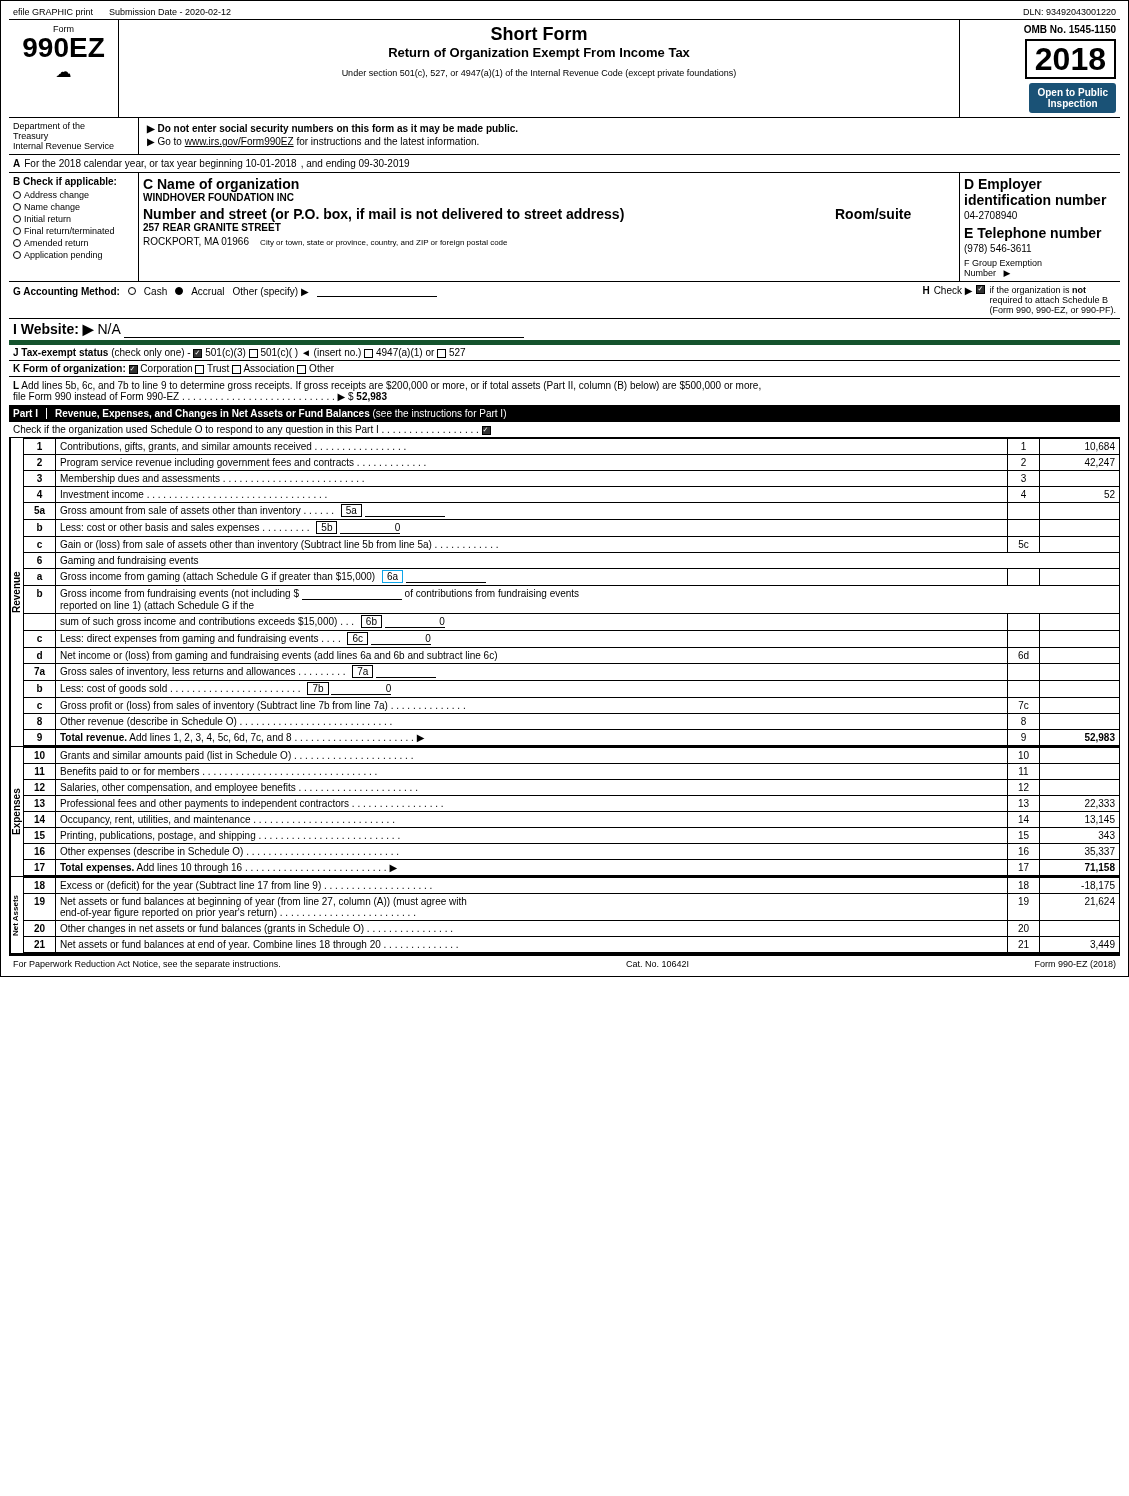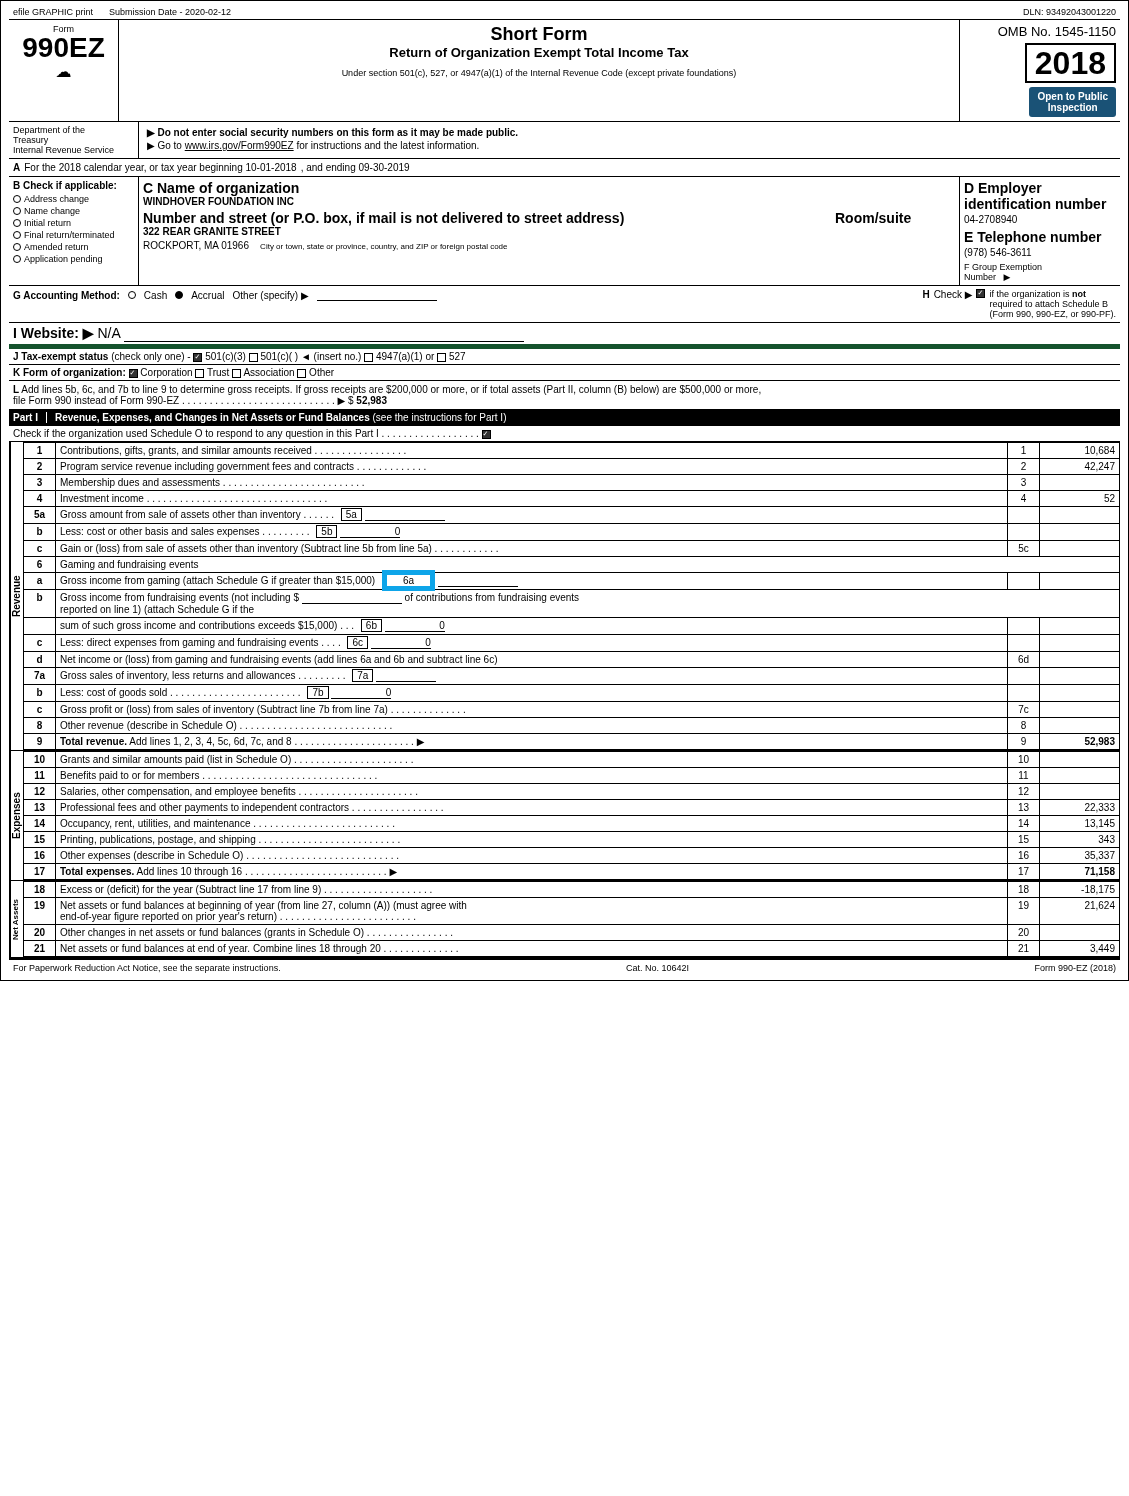--- a/index.html
+++ b/index.html
@@ -67,21 +67,21 @@
       font-size: 9px;
       margin-top: 8px;
     }
     .header-right {
       width: 160px;
       padding: 4px;
       display: flex;
       flex-direction: column;
       align-items: flex-end;
     }
-    .omb-text { font-size: 13px; text-align: left; }
+    .omb-text { font-size: 10px; text-align: left; font-weight: bold; }
     .year-box {
       border: 2px solid #000;
       font-size: 32px;
       font-weight: bold;
       padding: 2px 8px;
       text-align: center;
       line-height: 1;
       margin: 4px 0;
     }
     .open-inspection {
@@ -330,21 +330,21 @@
   </div>
 
   <div class="header-area">
     <div class="form-id-box">
       <span class="form-990ez-label">Form</span>
       <span class="form-990ez-number">990EZ</span>
       <span class="form-irs-logo">☁</span>
     </div>
     <div class="header-center">
       <h1>Short Form</h1>
-      <h2>Return of Organization Exempt Total Income Tax</h2>
+      <h2>Return of Organization Exempt From Income Tax</h2>
       <p>Under section 501(c), 527, or 4947(a)(1) of the Internal Revenue Code (except private foundations)</p>
     </div>
     <div class="header-right">
       <div class="omb-text">OMB No. 1545-1150</div>
       <div class="year-box">2018</div>
       <div class="open-inspection">Open to Public<br>Inspection</div>
     </div>
   </div>
 
   <div class="dept-section">
@@ -395,21 +395,21 @@
     <div class="org-info">
       <div class="org-info-top">
         <div class="org-name-section">
           <div class="field-label">C Name of organization</div>
           <div class="field-value">WINDHOVER FOUNDATION INC</div>
         </div>
       </div>
       <div class="org-address">
         <div class="org-address-street">
           <div class="field-label">Number and street (or P.O. box, if mail is not delivered to street address)</div>
-          <div class="field-value">322 REAR GRANITE STREET</div>
+          <div class="field-value">257 REAR GRANITE STREET</div>
         </div>
         <div class="org-address-room">
           <div class="field-label">Room/suite</div>
           <div class="field-value"></div>
         </div>
       </div>
       <div class="org-city-line">
         <span>ROCKPORT, MA  01966</span>
         &nbsp;&nbsp;
         <span style="font-size:8px;">City or town, state or province, country, and ZIP or foreign postal code</span>
@@ -561,21 +561,21 @@
 
         <tr>
           <td class="row-num">6</td>
           <td colspan="3" class="row-desc">Gaming and fundraising events</td>
         </tr>
 
         <tr>
           <td class="row-num">a</td>
           <td class="row-desc">
             Gross income from gaming (attach Schedule G if greater than $15,000)
-            <span style="border:5px solid #0ea5e9; padding:0 16px; margin-left:4px;margin-top:36px;">6a</span>
+            <span style="border:1px solid #0ea5e9; padding:0 4px; margin-left:4px;margin-top:36px;">6a</span>
             <span style="border-bottom:1px solid #000; display:inline-block; min-width:80px;">&nbsp;</span>
           </td>
           <td class="line-num-cell"></td>
           <td class="amount-cell"></td>
         </tr>
 
         <tr>
           <td class="row-num">b</td>
           <td colspan="3" class="row-desc">
             Gross income from fundraising events (not including $ <span class="underline-field" style="min-width:100px;">&nbsp;</span> of contributions from fundraising events<br>

